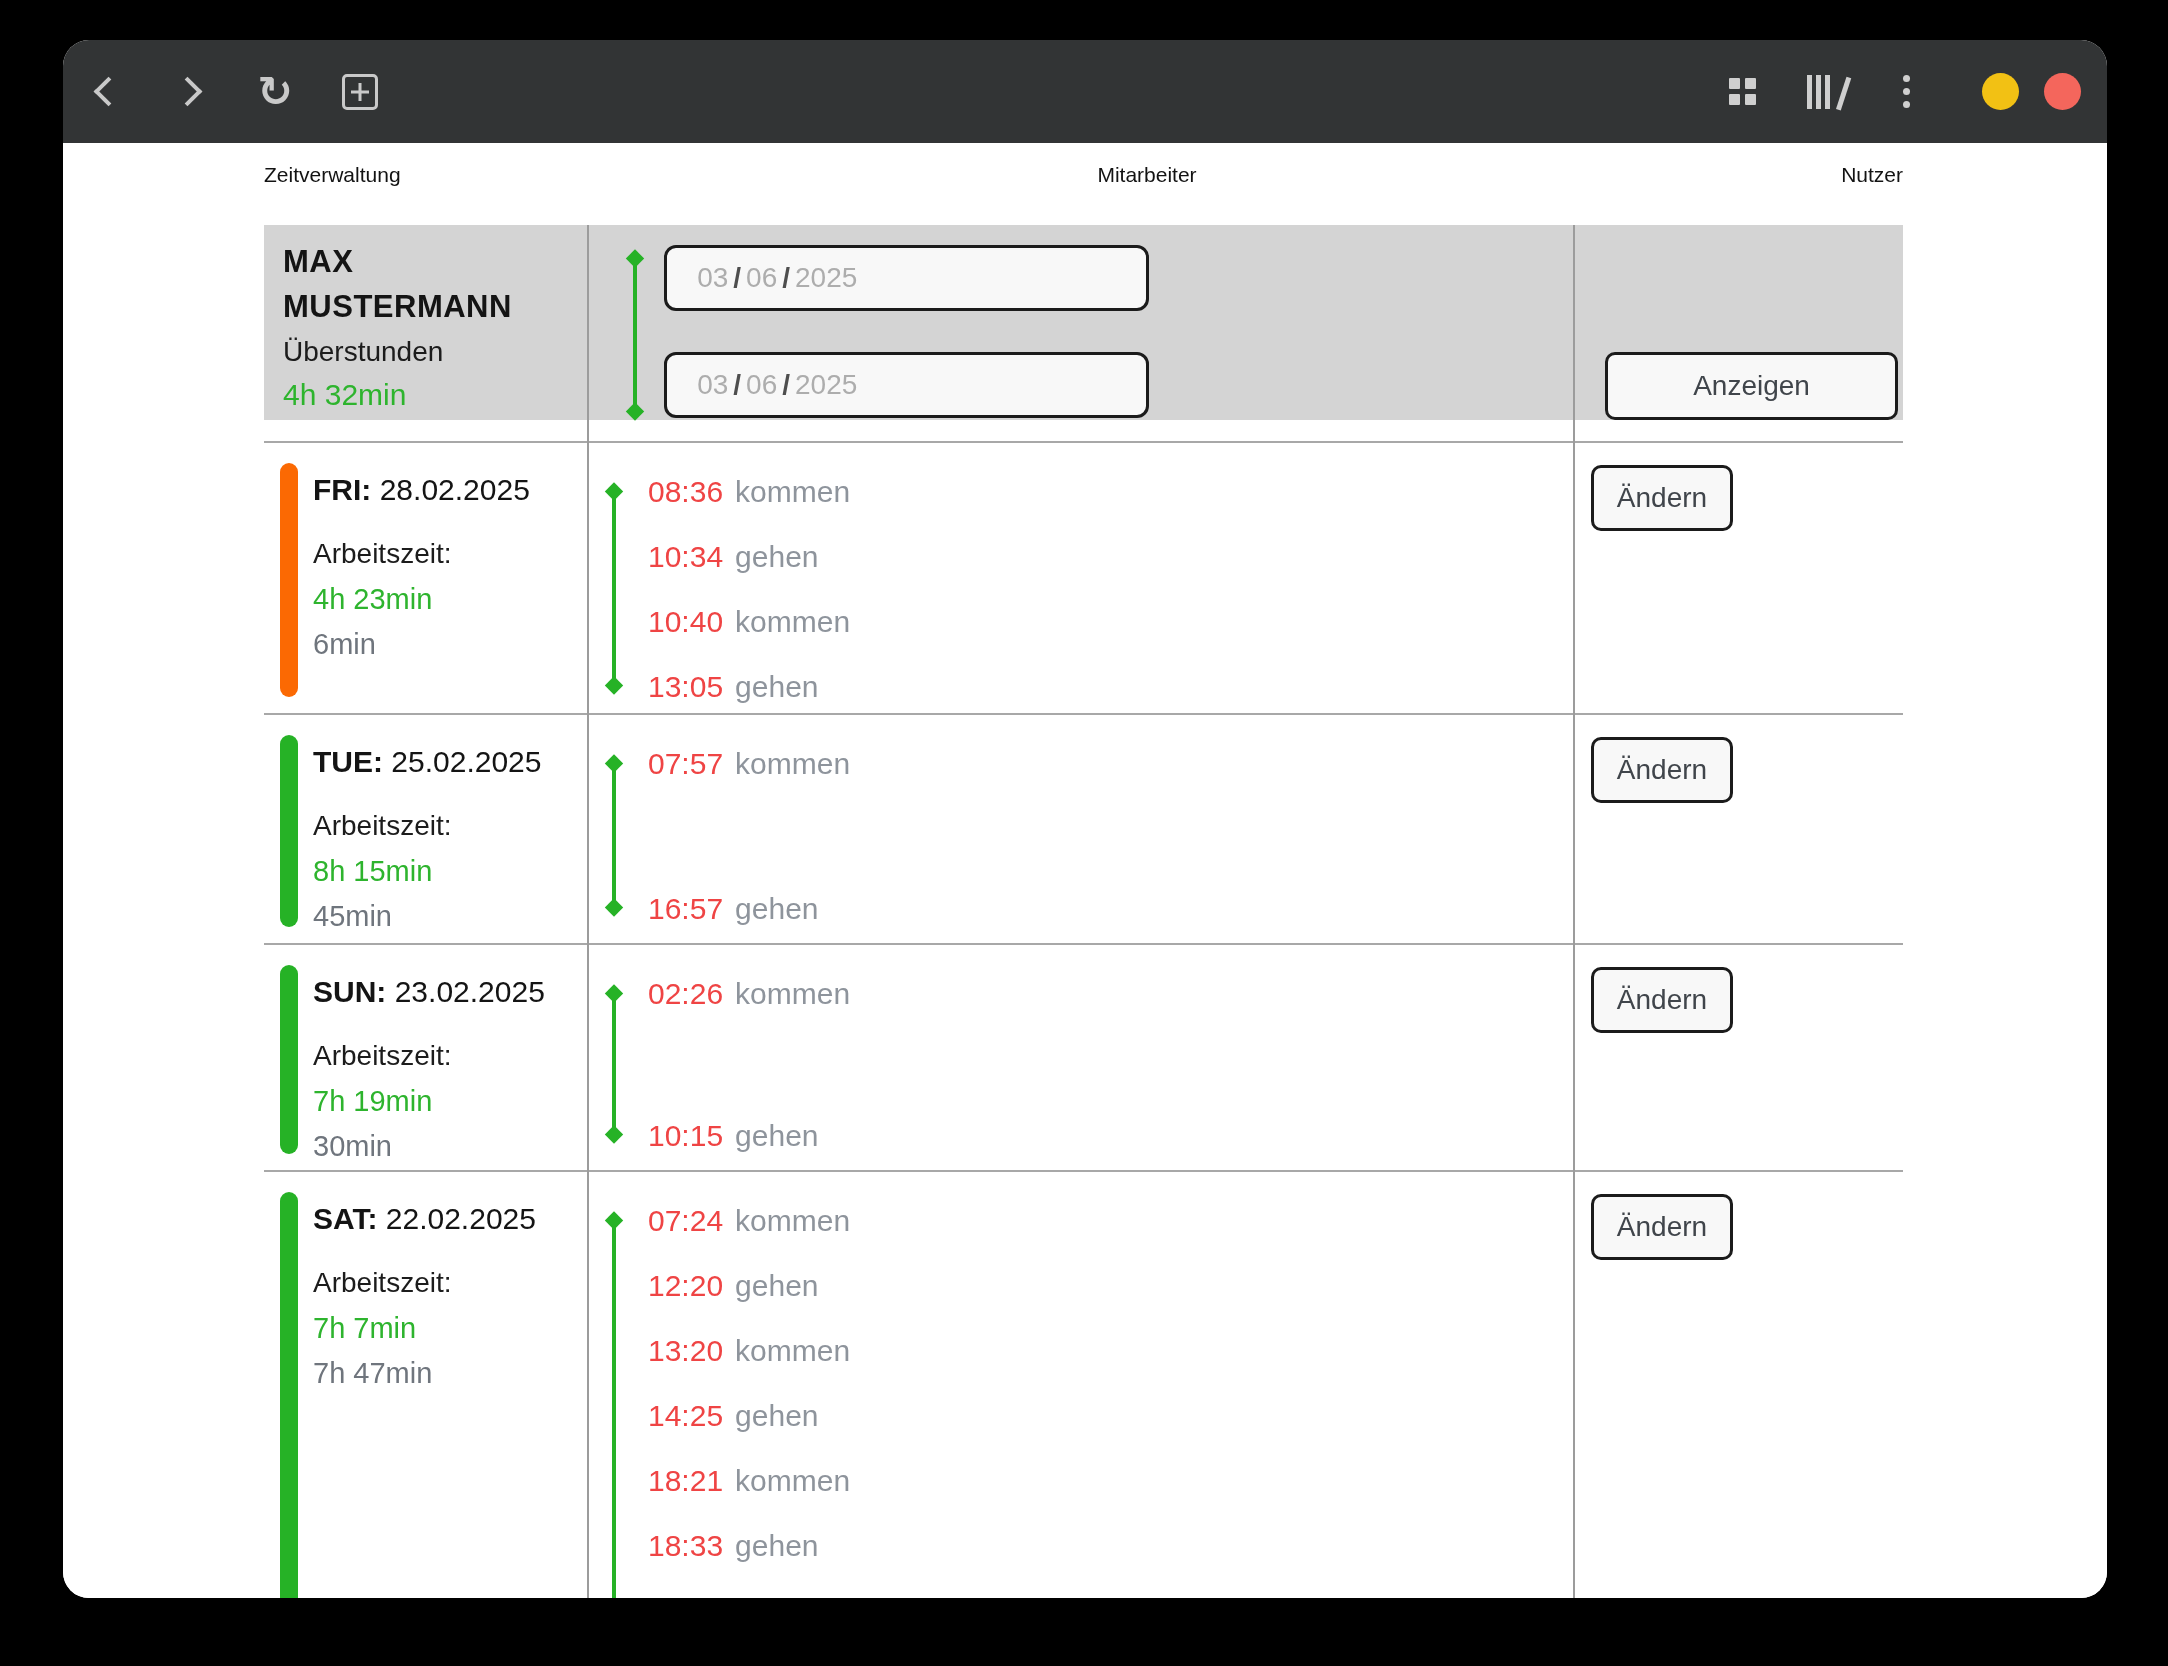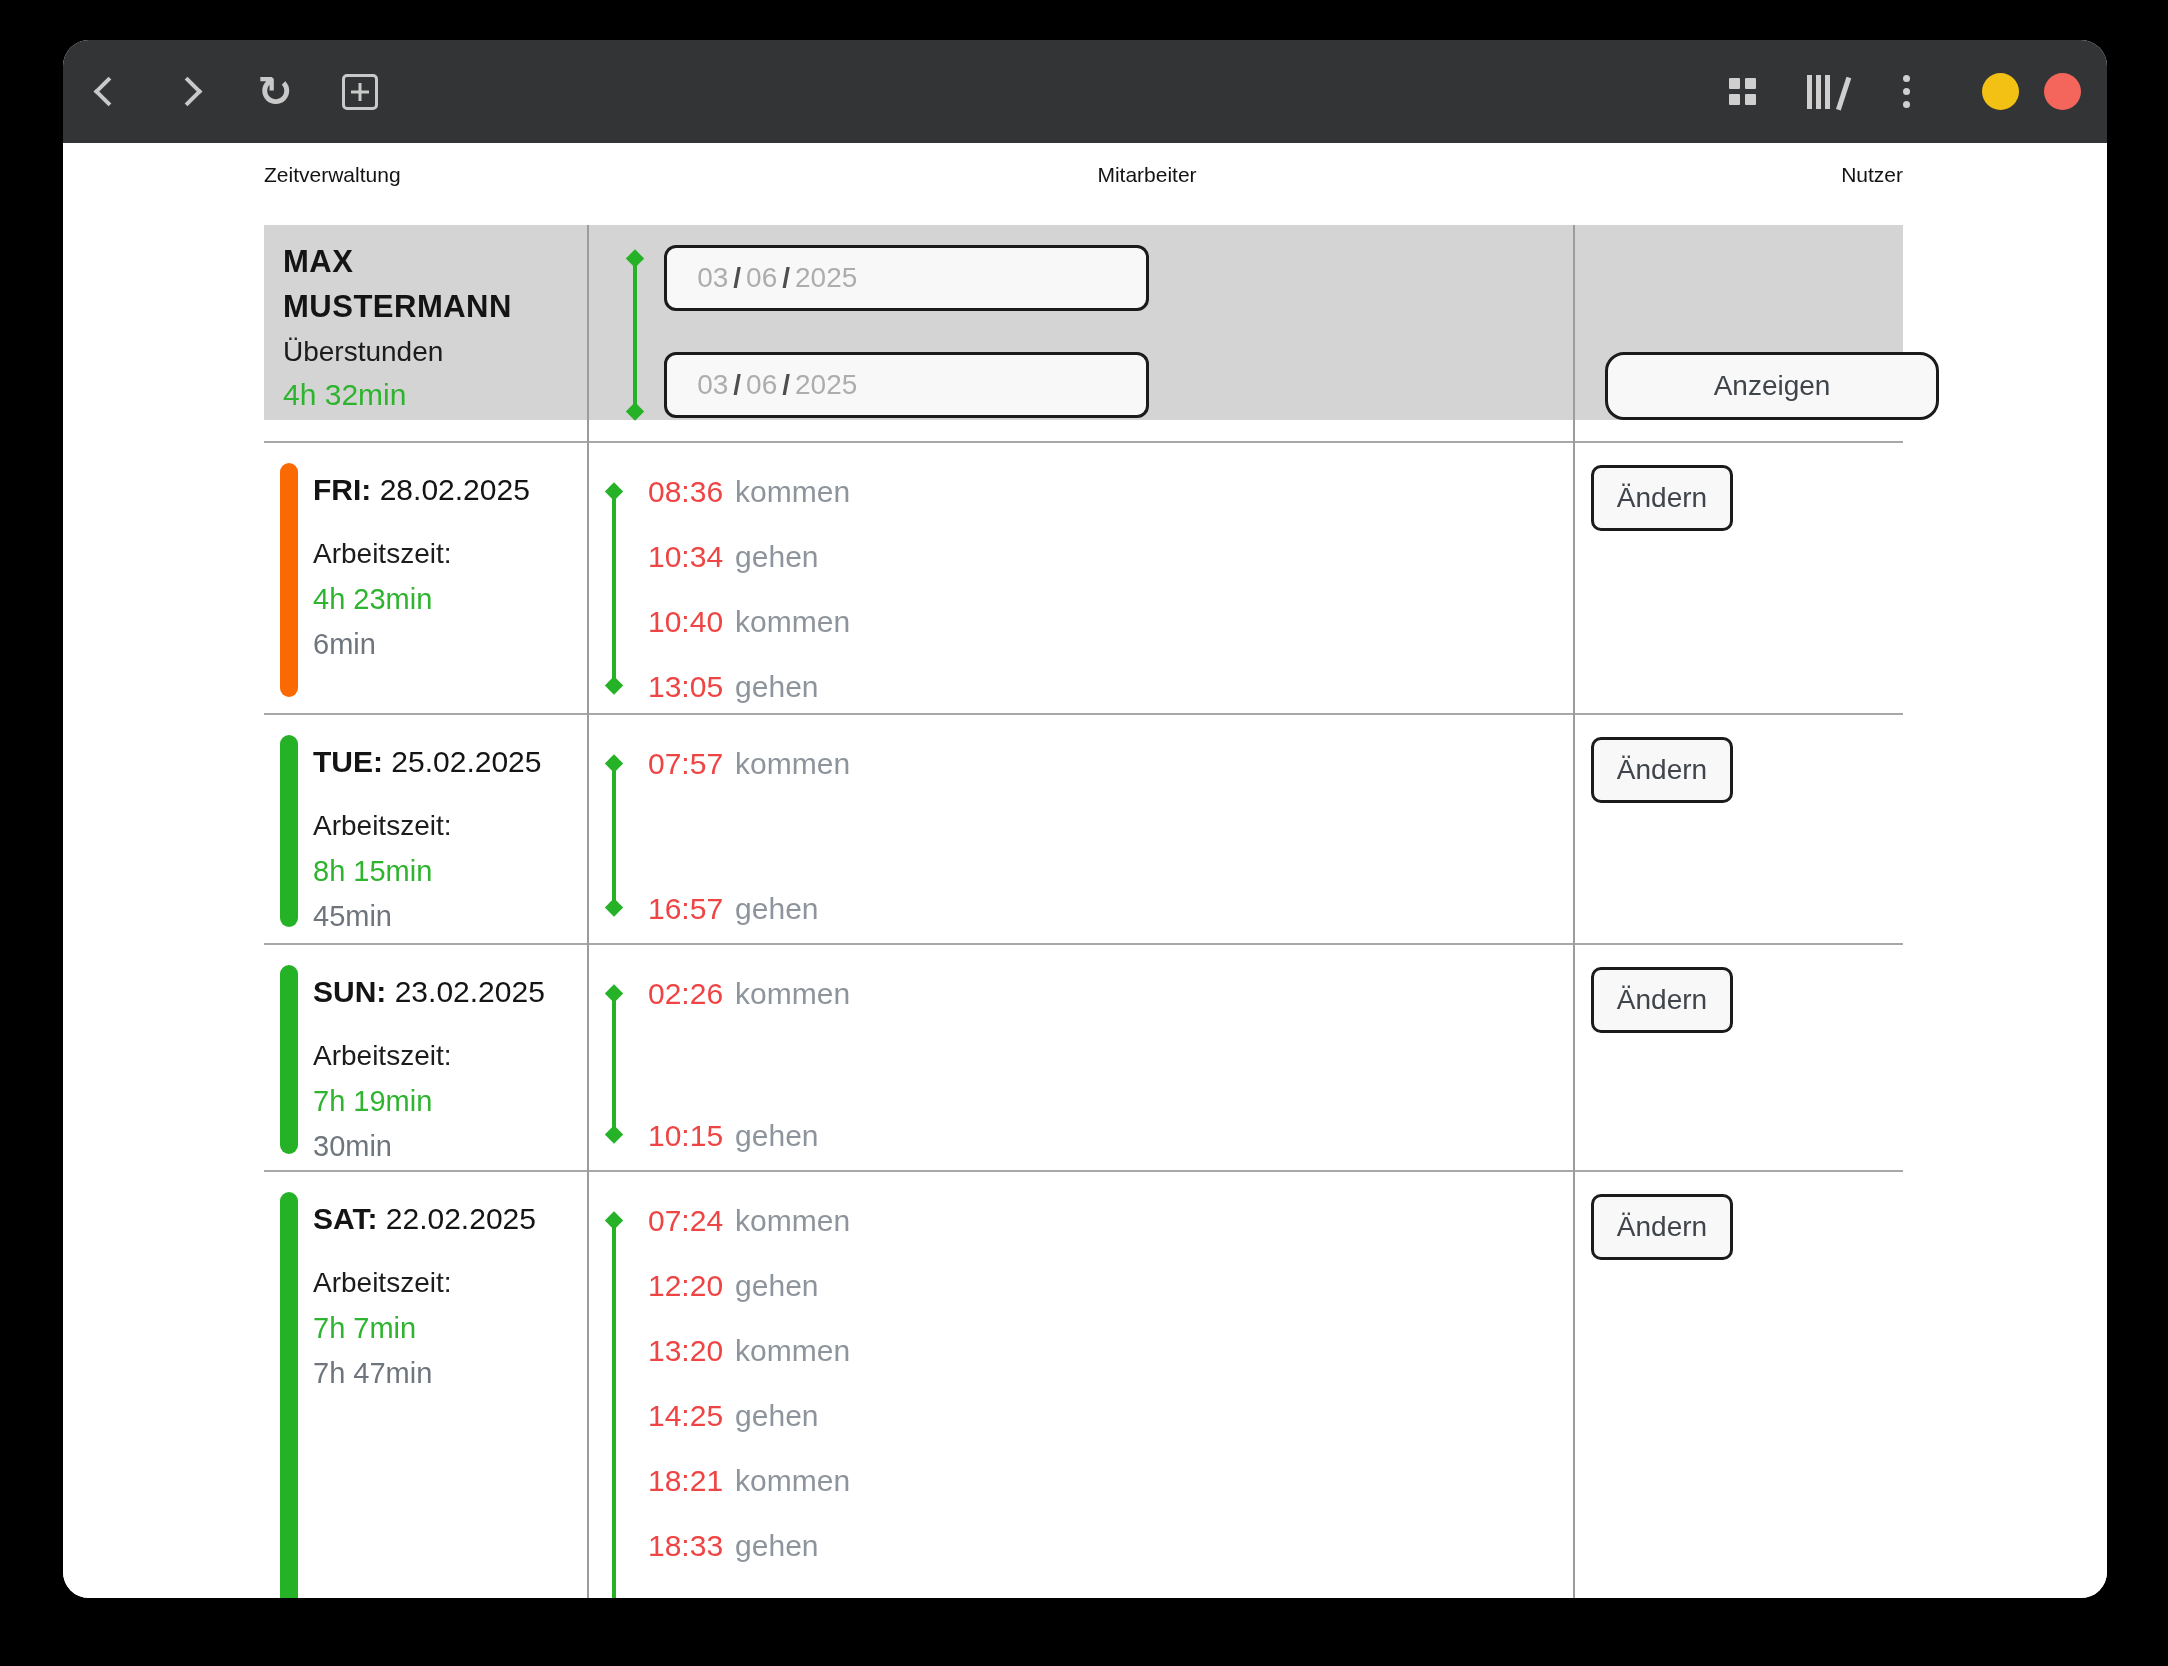--- a/index.html
+++ b/index.html
@@ -55,21 +55,21 @@
   .date-input .sep{color:#4e4e4e;font-weight:bold;margin:0 5px;}
   .di-from{top:20px;} .di-to{top:127px;}
   .connector{position:absolute;left:24px;top:33px;height:154px;width:4px;background:var(--ok-green);}
   .connector::before,.connector::after,
   .timeline::before,.timeline::after{content:"";position:absolute;left:50%;width:13px;height:13px;
     background:var(--ok-green);transform:translateX(-50%) rotate(45deg);}
   .connector::before,.timeline::before{top:-6px;}
   .connector::after,.timeline::after{bottom:-6px;}
   .btn{background:#f8f8f8;border:3px solid #1b1b1b;border-radius:10px;color:#40454b;font-size:28px;
     font-family:inherit;cursor:pointer;box-sizing:border-box;}
-  .show-btn{position:absolute;left:17px;top:127px;width:334px;height:68px;border-radius:19px;}
+  .show-btn{position:absolute;left:17px;top:127px;width:293px;height:68px;}
   .change-btn{position:absolute;left:17px;top:22px;width:142px;height:66px;}
   
   .day-row{border-top:2px solid #a8a8a8;overflow:hidden;justify-content:flex-end;}
   .day-row.d0{height:270px;--gap:65px;}
   .day-row.d1{height:228px;--gap:145px;}
   .day-row.d2{height:225px;--gap:142px;}
   .day-row.d3{height:520px;--gap:65px;}
   .bar{position:absolute;left:16px;top:20px;bottom:16px;width:18px;border-radius:9px;}
   .day-row.clipped .bar{bottom:-4px;border-radius:9px 9px 0 0;}
   .day-info{padding:24px 0 0 49px;}

